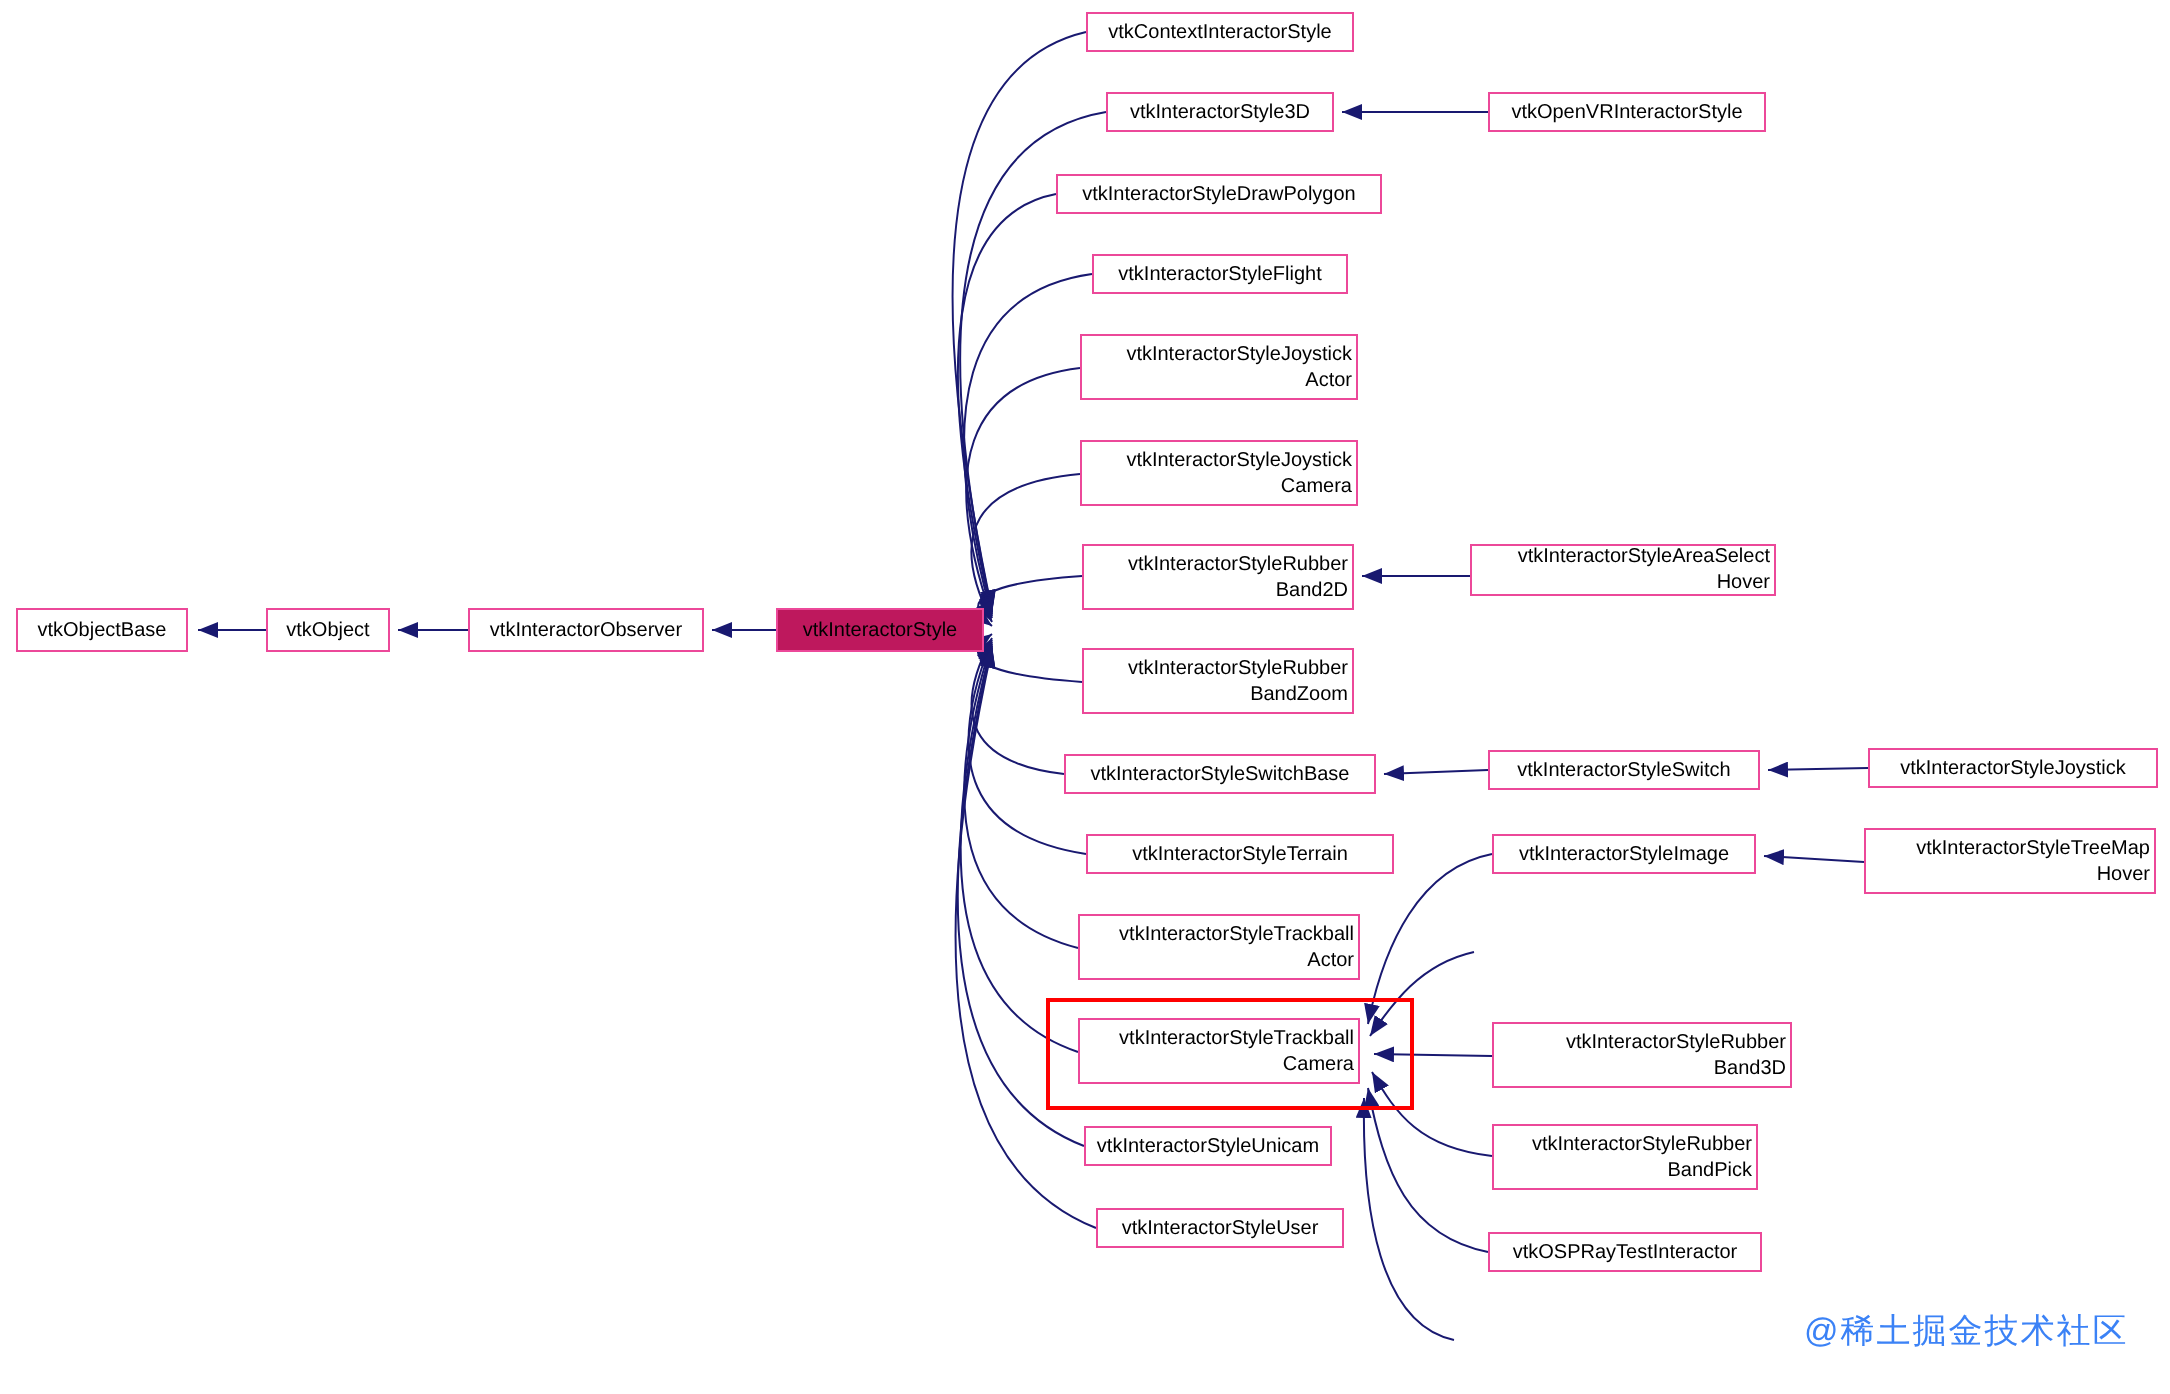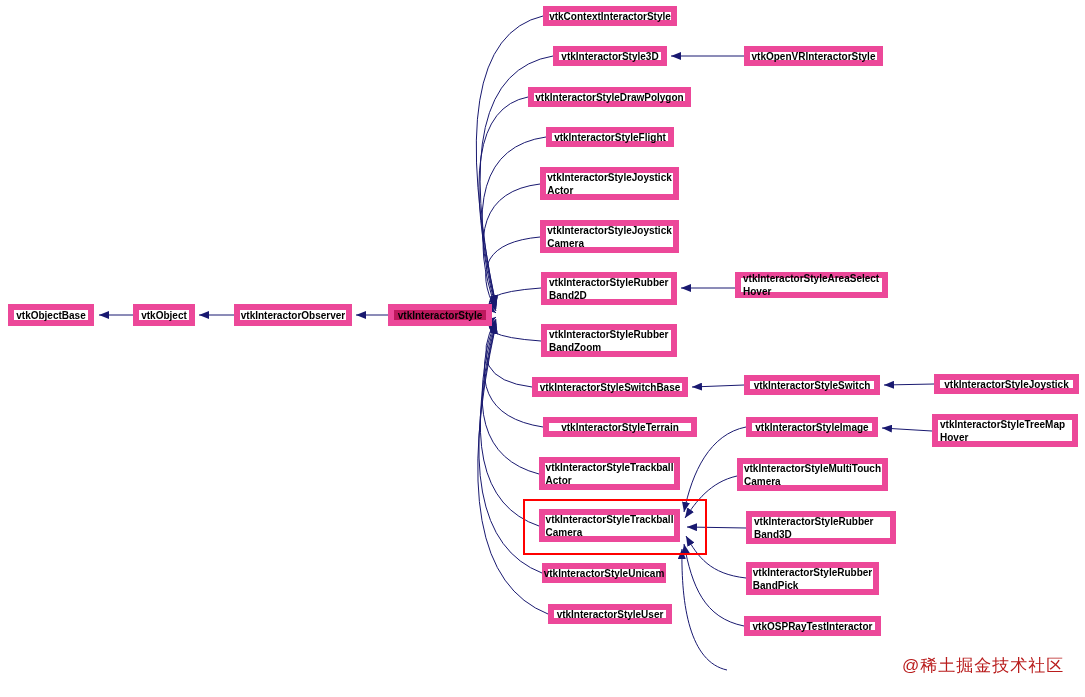--- a/index.html
+++ b/index.html
@@ -3,30 +3,29 @@
 <meta charset="utf-8">
 <style>
   html,body{margin:0;padding:0;background:#fff;}
   .canvas{
     position:relative;width:1085px;height:697px;background:#ffffff;
     font-family:"Liberation Sans","DejaVu Sans",sans-serif;overflow:hidden;
   }
   svg.edges{position:absolute;left:0;top:0;width:1085px;height:697px;pointer-events:none;}
   .edge{stroke:#191970;stroke-width:1;fill:none;}
   .node{
-    position:absolute;box-sizing:border-box;border:6px solid #ec4899;background:#fff;
-    display:flex;align-items:center;justify-content:center;text-align:left;
+    position:absolute;box-sizing:border-box;border:1px solid #ec4899;background:#fff;
+    display:flex;align-items:center;justify-content:center;text-align:right;
     font-size:10px;line-height:13px;white-space:nowrap;color:#000;cursor:pointer;
     padding:0 2px;
-    font-weight:bold;
   }
   .node.wrap{white-space:normal;}
   .node.selected{background:#be185d;}
   .highlight{position:absolute;border:2px solid #ff0000;background:transparent;pointer-events:none;}
-  .watermark{position:absolute;color:#b91c1c;font-size:17px;letter-spacing:1px;}
+  .watermark{position:absolute;color:#3b82f6;font-size:17px;letter-spacing:1px;}
 </style>
 </head>
 <body>
 
 <div class="canvas">
 
   <svg class="edges" viewBox="0 0 1085 697">
     <defs>
       <marker id="arrow" viewBox="0 0 10 8" refX="10" refY="4" markerWidth="10" markerHeight="8" orient="auto" markerUnits="userSpaceOnUse">
         <path d="M0,0 L10,4 L0,8 Z" fill="#191970"></path>
@@ -81,21 +80,20 @@
   <div class="node" style="left:543px;top:417px;width:154px;height:20px">vtkInteractorStyleTerrain</div>
   <div class="node wrap" style="left:539px;top:457px;width:141px;height:33px">vtkInteractorStyleTrackball Actor</div>
   <div class="node wrap" style="left:539px;top:509px;width:141px;height:33px">vtkInteractorStyleTrackball Camera</div>
   <div class="node" style="left:542px;top:563px;width:124px;height:20px">vtkInteractorStyleUnicam</div>
   <div class="node" style="left:548px;top:604px;width:124px;height:20px">vtkInteractorStyleUser</div>
 
   <div class="node" style="left:744px;top:46px;width:139px;height:20px">vtkOpenVRInteractorStyle</div>
   <div class="node wrap" style="left:735px;top:272px;width:153px;height:26px">vtkInteractorStyleAreaSelect Hover</div>
   <div class="node" style="left:744px;top:375px;width:136px;height:20px">vtkInteractorStyleSwitch</div>
   <div class="node" style="left:746px;top:417px;width:132px;height:20px">vtkInteractorStyleImage</div>
-  <div class="node wrap" style="left:737px;top:458px;width:151px;height:33px">vtkInteractorStyleMultiTouch Camera</div>
   <div class="node wrap" style="left:746px;top:511px;width:150px;height:33px">vtkInteractorStyleRubber Band3D</div>
   <div class="node wrap" style="left:746px;top:562px;width:133px;height:33px">vtkInteractorStyleRubber BandPick</div>
   <div class="node" style="left:744px;top:616px;width:137px;height:20px">vtkOSPRayTestInteractor</div>
 
   <div class="node" style="left:934px;top:374px;width:145px;height:20px">vtkInteractorStyleJoystick</div>
   <div class="node wrap" style="left:932px;top:414px;width:146px;height:33px">vtkInteractorStyleTreeMap Hover</div>
 
   <div class="highlight" style="left:523px;top:499px;width:180px;height:52px"></div>
 
   <div class="watermark" style="left:902px;top:654px">@稀土掘金技术社区</div>

